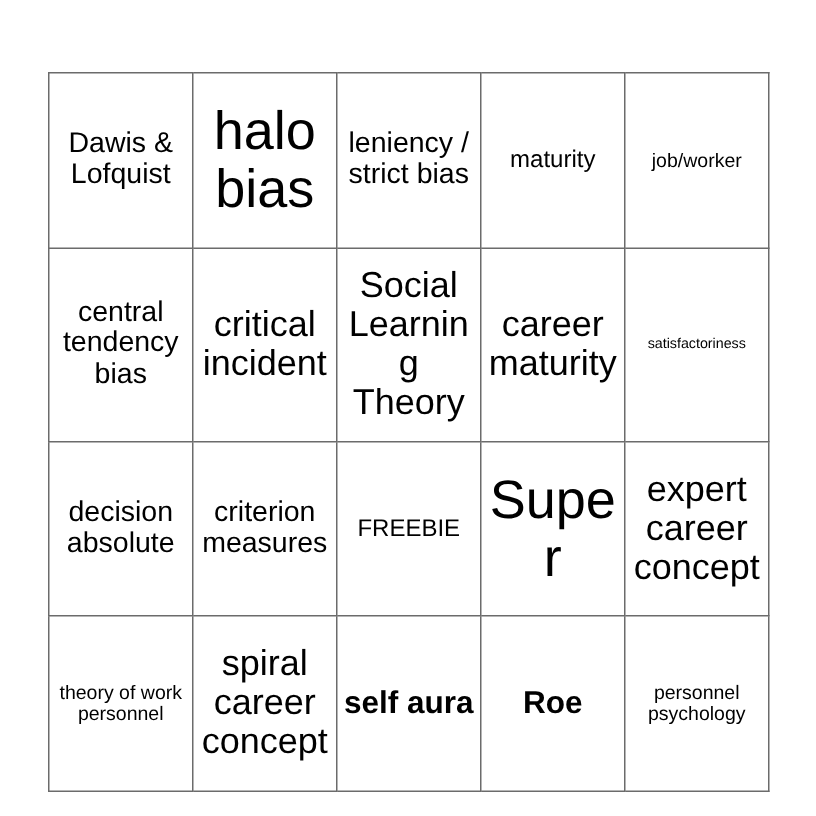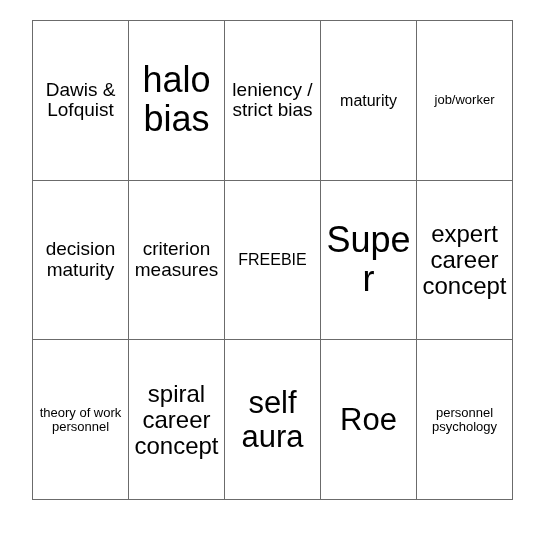--- a/index.html
+++ b/index.html
@@ -11,21 +11,21 @@
     width: 544px;
     height: 544px;
     font-family: "Liberation Sans", sans-serif;
     color: #000000;
     overflow: hidden;
   }
 
   #bingo-card {
     position: absolute;
     left: 32px;
-    top: 20px;
+    top: 48px;
     width: 480px;
     height: 480px;
     border-collapse: collapse;
     table-layout: fixed;
     padding-left: 24px;
   }
 
   #bingo-card td {
     width: 96px;
     height: 96px;
@@ -34,21 +34,21 @@
     text-align: center;
     vertical-align: middle;
     line-height: 1.08;
     word-wrap: break-word;
     overflow-wrap: break-word;
     hyphens: none;
     box-sizing: border-box;
   }
 
   
-  .fs-xxl { font-size: 31px; }
+  .fs-xxl { font-size: 21px; font-weight: bold; }
   .fs-xl  { font-size: 36px; }
   .fs-l   { font-size: 24px; }
   .fs-m   { font-size: 19px; }
   .fs-s   { font-size: 16px; }
   .fs-xs  { font-size: 13px; margin-top: 36px; }
   .fs-tiny{ font-size: 9.5px; }
 
   .cell-text {
     display: block;
     width: 100%;
@@ -71,21 +71,38 @@
         </td>
       <td class="fs-s">
           <span class="cell-text">maturity</span>
         </td>
       <td class="fs-xs">
           <span class="cell-text">job/worker</span>
         </td>
     </tr>
     <tr>
       <td class="fs-m">
-          <span class="cell-text">decision maturity</span>
+          <span class="cell-text">central tendency bias</span>
+        </td>
+      <td class="fs-l">
+          <span class="cell-text">critical incident</span>
+        </td>
+      <td class="fs-l">
+          <span class="cell-text">Social Learning Theory</span>
+        </td>
+      <td class="fs-l">
+          <span class="cell-text">career maturity</span>
+        </td>
+      <td class="fs-tiny">
+          <span class="cell-text">satisfactoriness</span>
+        </td>
+    </tr>
+    <tr>
+      <td class="fs-m">
+          <span class="cell-text">decision absolute</span>
         </td>
       <td class="fs-m">
           <span class="cell-text">criterion measures</span>
         </td>
       <td class="fs-s">
           <span class="cell-text">FREEBIE</span>
         </td>
       <td class="fs-xl">
           <span class="cell-text">Super</span>
         </td>

